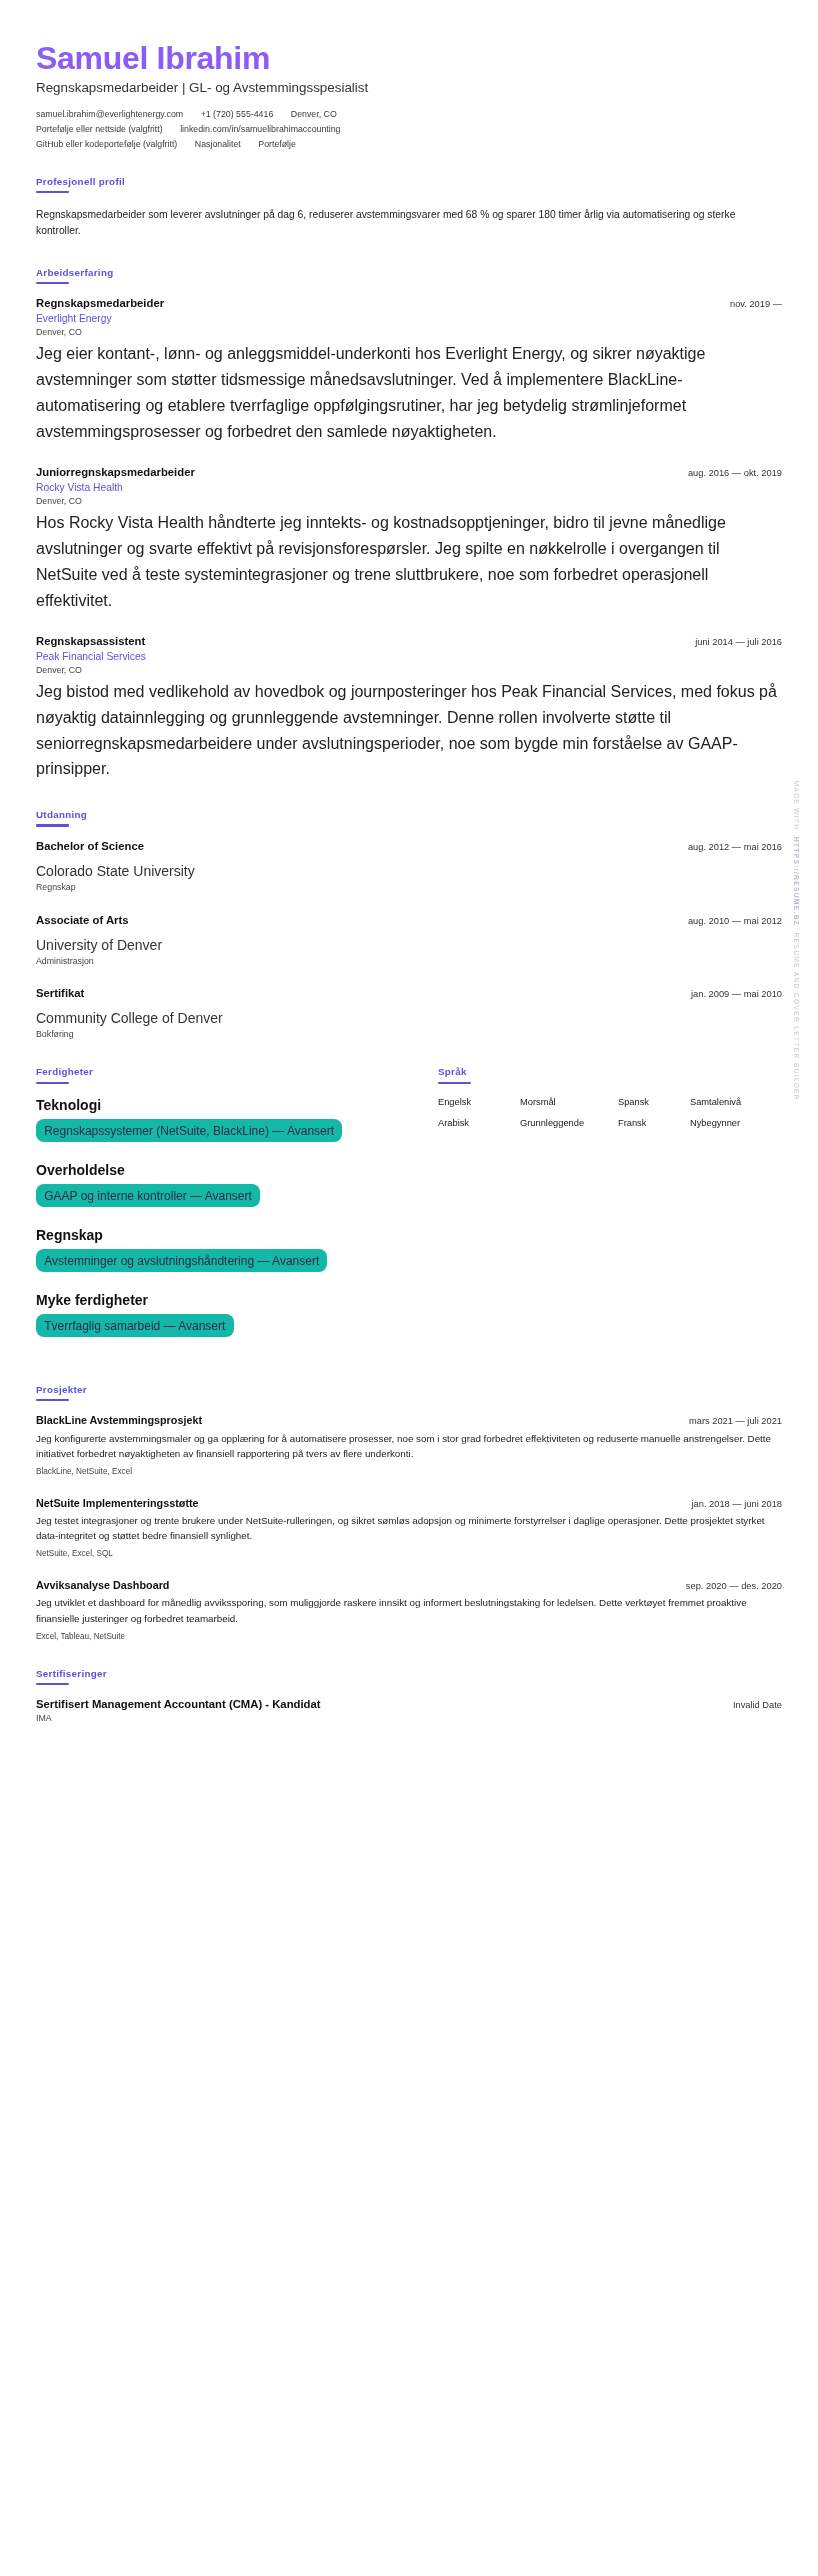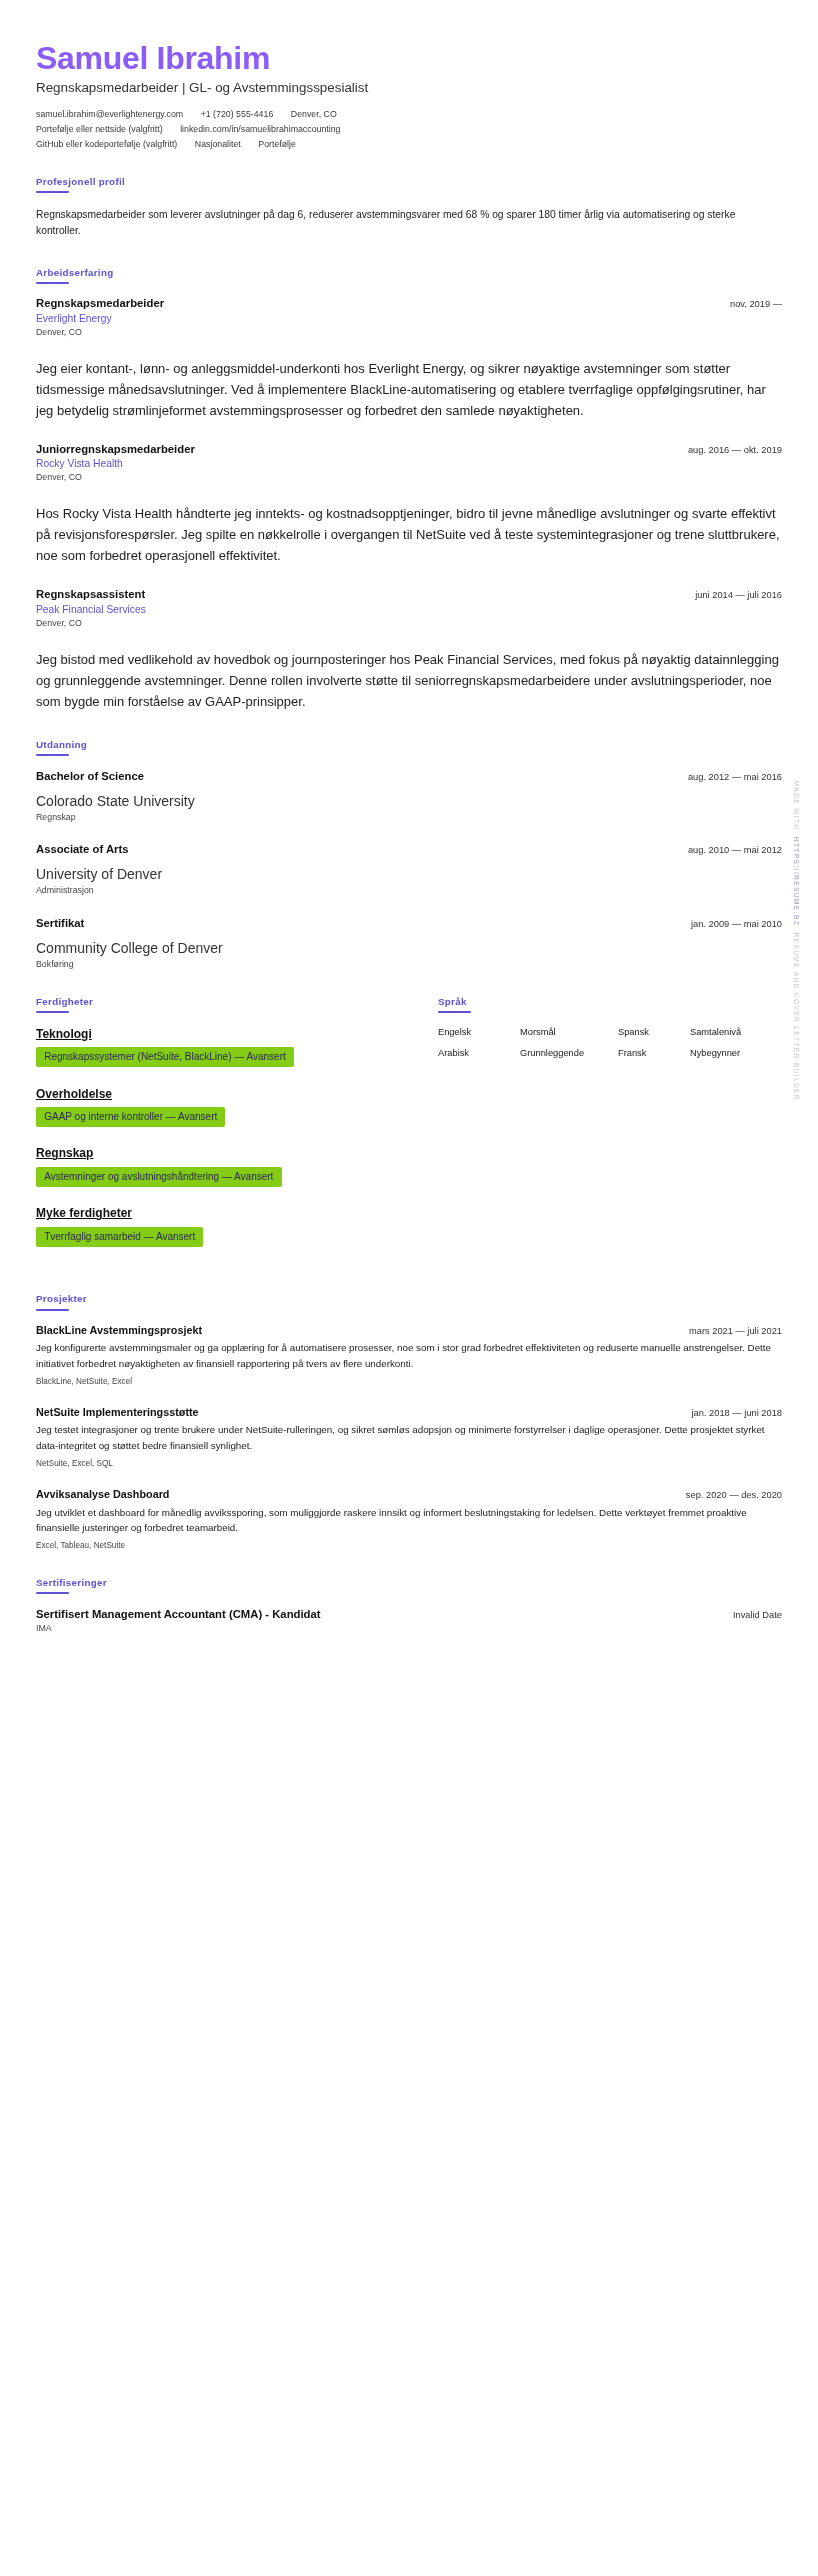--- a/index.html
+++ b/index.html
@@ -94,54 +94,53 @@
     font-size: 10.3px;
     color: #5b52d6;
     margin-top: 3.6px;
   }
   .entry-loc {
     font-size: 8.8px;
     color: #444444;
     margin-top: 3.1px;
   }
   .entry-desc {
-    font-size: 13px;
+    font-size: 16px;
     line-height: 1.62;
     color: #222222;
-    margin-top: 21px;
+    margin-top: 4px;
   }
   .entry-sub {
     font-size: 14px;
     color: #333333;
     margin-top: 11px;
   }
 
   
   .two-col {
     display: flex;
     gap: 41px;
   }
   .col-left { width: 361px; }
   .col-right { width: 330px; }
 
   .skill-group { margin-bottom: 15.5px; }
   .skill-group-title {
-    font-size: 12px;
+    font-size: 14px;
     font-weight: bold;
     color: #111111;
     margin-bottom: 6.2px;
-    text-decoration: underline;
   }
   .chip {
     display: inline-block;
-    background: #84cc16;
+    background: #14b8a6;
     color: #2c2a4a;
-    font-size: 10px;
+    font-size: 12px;
     padding: 4.6px 8.2px;
-    border-radius: 2px;
+    border-radius: 8px;
     margin: 0 4.1px 4.1px 0;
   }
 
   .lang-grid {
     display: grid;
     grid-template-columns: 82px 98px 72px 103px;
     row-gap: 11.3px;
     font-size: 9.3px;
     color: #1a1a1a;
   }

